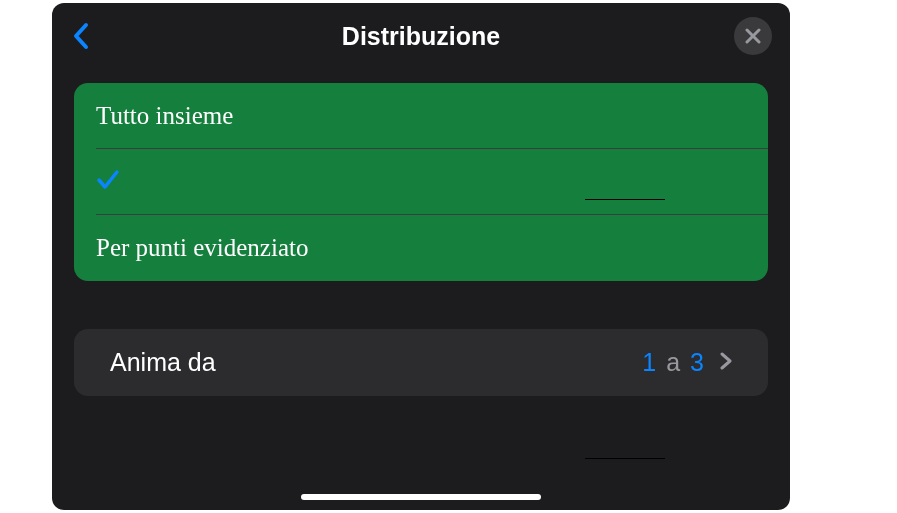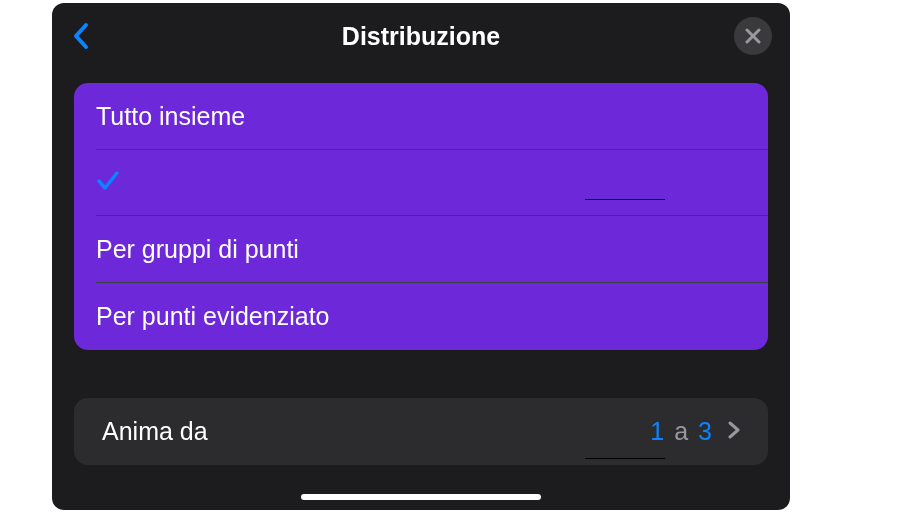--- a/index.html
+++ b/index.html
@@ -61,23 +61,24 @@
       cursor: pointer;
     }
     .close-btn svg {
       width: 16px;
       height: 16px;
     }
     .content {
       padding: 8px 22px 0 22px;
     }
     .list-group {
-      background: #6d28d9;
+      background: #15803d;
       border-radius: 14px;
       overflow: hidden;
+      font-family: Liberation Serif, serif;
     }
     .list-item {
       padding: 19px 22px;
       display: flex;
       justify-content: space-between;
       align-items: center;
       cursor: pointer;
       position: relative;
     }
     .list-item:not(:last-child)::after {
@@ -98,21 +99,21 @@
       color: #0a84ff;
     }
     .checkmark svg {
       width: 24px;
       height: 24px;
     }
     .anima-row {
       margin-top: 48px;
       background: #2c2c2e;
       border-radius: 14px;
-      padding: 19px 28px;
+      padding: 19px 36px;
       display: flex;
       justify-content: space-between;
       align-items: center;
       cursor: pointer;
     }
     .anima-right {
       display: flex;
       align-items: center;
       gap: 10px;
     }
@@ -180,23 +181,20 @@
     <div class="list-group">
       <div class="list-item">
         <span class="list-label">Tutto insieme</span>
       </div>
       <div class="list-item">
         <span class="checkmark">
           <svg viewBox="0 0 24 24">
             <path d="M3 12 L9 19 L21 4" stroke="#0a84ff" stroke-width="3.5" fill="none" stroke-linecap="round" stroke-linejoin="round"></path>
           </svg>
         </span>
-      </div>
-      <div class="list-item">
-        <span class="list-label">Per gruppi di punti</span>
       </div>
       <div class="list-item">
         <span class="list-label">Per punti evidenziato</span>
       </div>
     </div>
 
     <div class="anima-row">
       <span class="list-label">Anima da</span>
       <div class="anima-right">
         <span class="num-blue">1</span>

